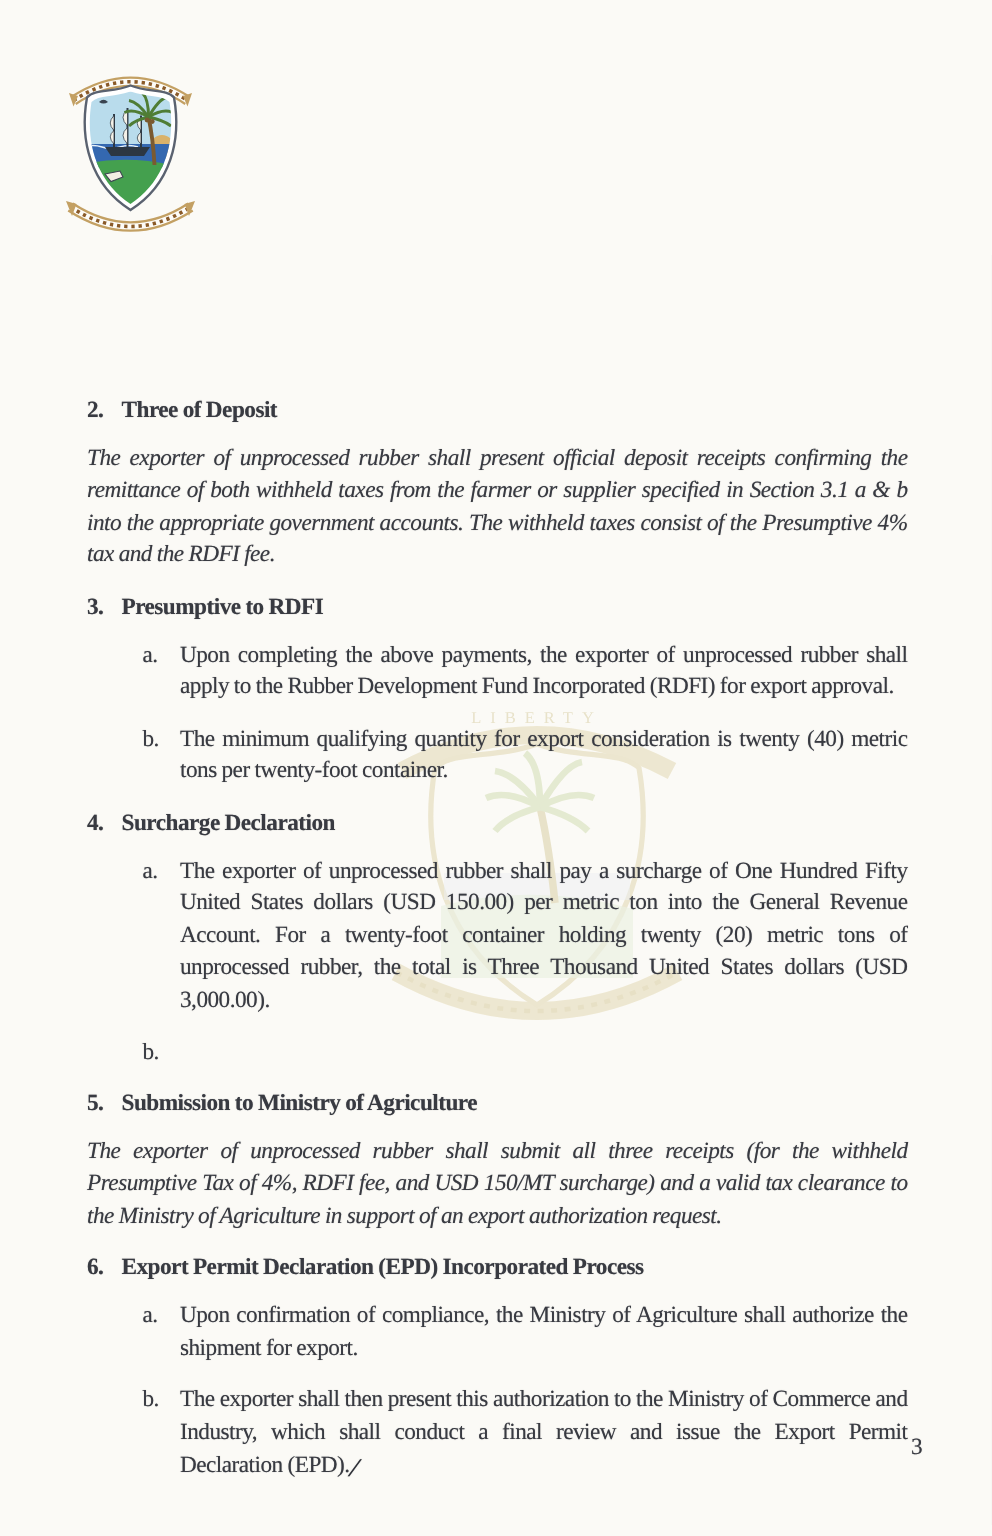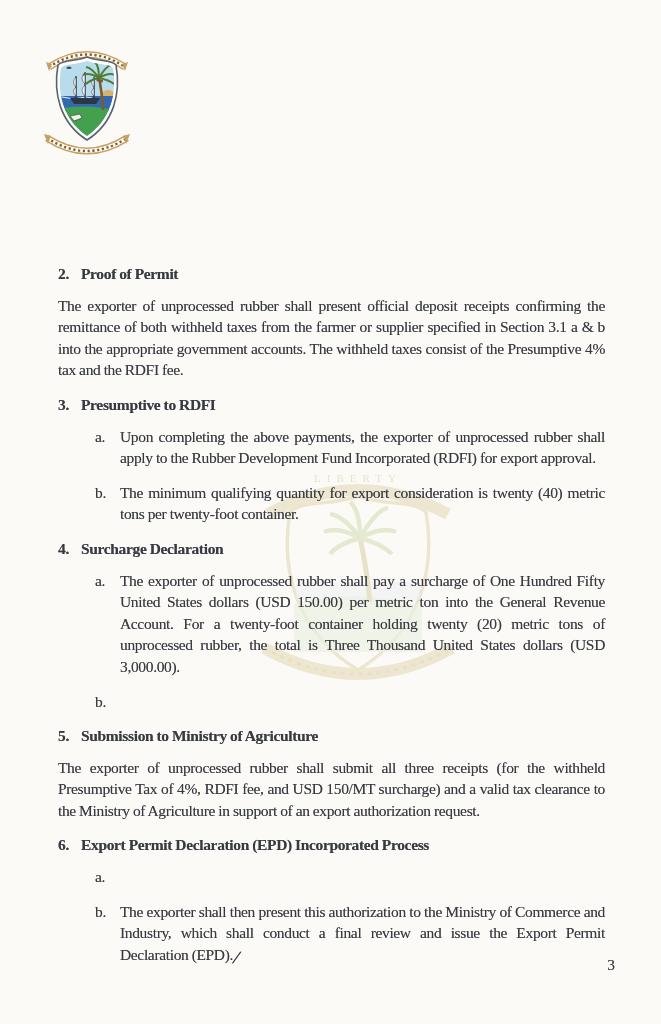--- a/index.html
+++ b/index.html
@@ -50,20 +50,21 @@
   .sec-h {
     display: flex;
     font-weight: bold;
     margin: 0 0 10px 0;
   }
   .sec-h .sec-num { width: 23px; flex: 0 0 auto; }
   .sec-h .sec-title { flex: 1; }
   .para {
     margin: 0 0 12px 0;
     text-align: justify;
+    font-style: italic;
   }
   .li {
     display: flex;
     margin: 0 0 13px 0;
     padding-left: 37px;
   }
   .li .li-label { width: 25px; flex: 0 0 auto; }
   .li .li-text { flex: 1; text-align: justify; display: block; }
   .gap-after-sec { margin-bottom: 13px; }
   .pen-mark {
@@ -157,21 +158,21 @@
       <path d="M122,86 Q144,74 158,80"></path>
       <path d="M122,86 Q144,92 154,102"></path>
       <path d="M122,86 Q100,92 92,102"></path>
     </g>
   </svg>
 
   <div class="content">
 
     <div class="sec-h">
       <span class="sec-num">2.</span>
-      <span class="sec-title">Proof of Permit</span>
+      <span class="sec-title">Three of Deposit</span>
     </div>
     <p class="para gap-after-sec">The exporter of unprocessed rubber shall present official deposit receipts confirming the remittance of both withheld taxes from the farmer or supplier specified in Section 3.1 a &amp; b into the appropriate government accounts. The withheld taxes consist of the Presumptive 4% tax and the RDFI fee.</p>
 
     <div class="sec-h">
       <span class="sec-num">3.</span>
       <span class="sec-title">Presumptive to RDFI</span>
     </div>
     <div class="li">
       <span class="li-label">a.</span>
       <span class="li-text">Upon completing the above payments, the exporter of unprocessed rubber shall apply to the Rubber Development Fund Incorporated (RDFI) for export approval.</span>
@@ -198,20 +199,21 @@
       <span class="sec-title">Submission to Ministry of Agriculture</span>
     </div>
     <p class="para gap-after-sec">The exporter of unprocessed rubber shall submit all three receipts (for the withheld Presumptive Tax of 4%, RDFI fee, and USD 150/MT surcharge) and a valid tax clearance to the Ministry of Agriculture in support of an export authorization request.</p>
 
     <div class="sec-h">
       <span class="sec-num">6.</span>
       <span class="sec-title">Export Permit Declaration (EPD) Incorporated Process</span>
     </div>
     <div class="li">
       <span class="li-label">a.</span>
+      <span class="li-text">Upon confirmation of compliance, the Ministry of Agriculture shall authorize the shipment for export.</span>
     </div>
     <div class="li">
       <span class="li-label">b.</span>
       <span class="li-text"><span>The exporter shall then present this authorization to the Ministry of Commerce and Industry, which shall conduct a final review and issue the Export Permit Declaration (EPD).</span><span class="pen-mark">/</span></span>
     </div>
 
   </div>
 
   <div class="page-number">3</div>
 

